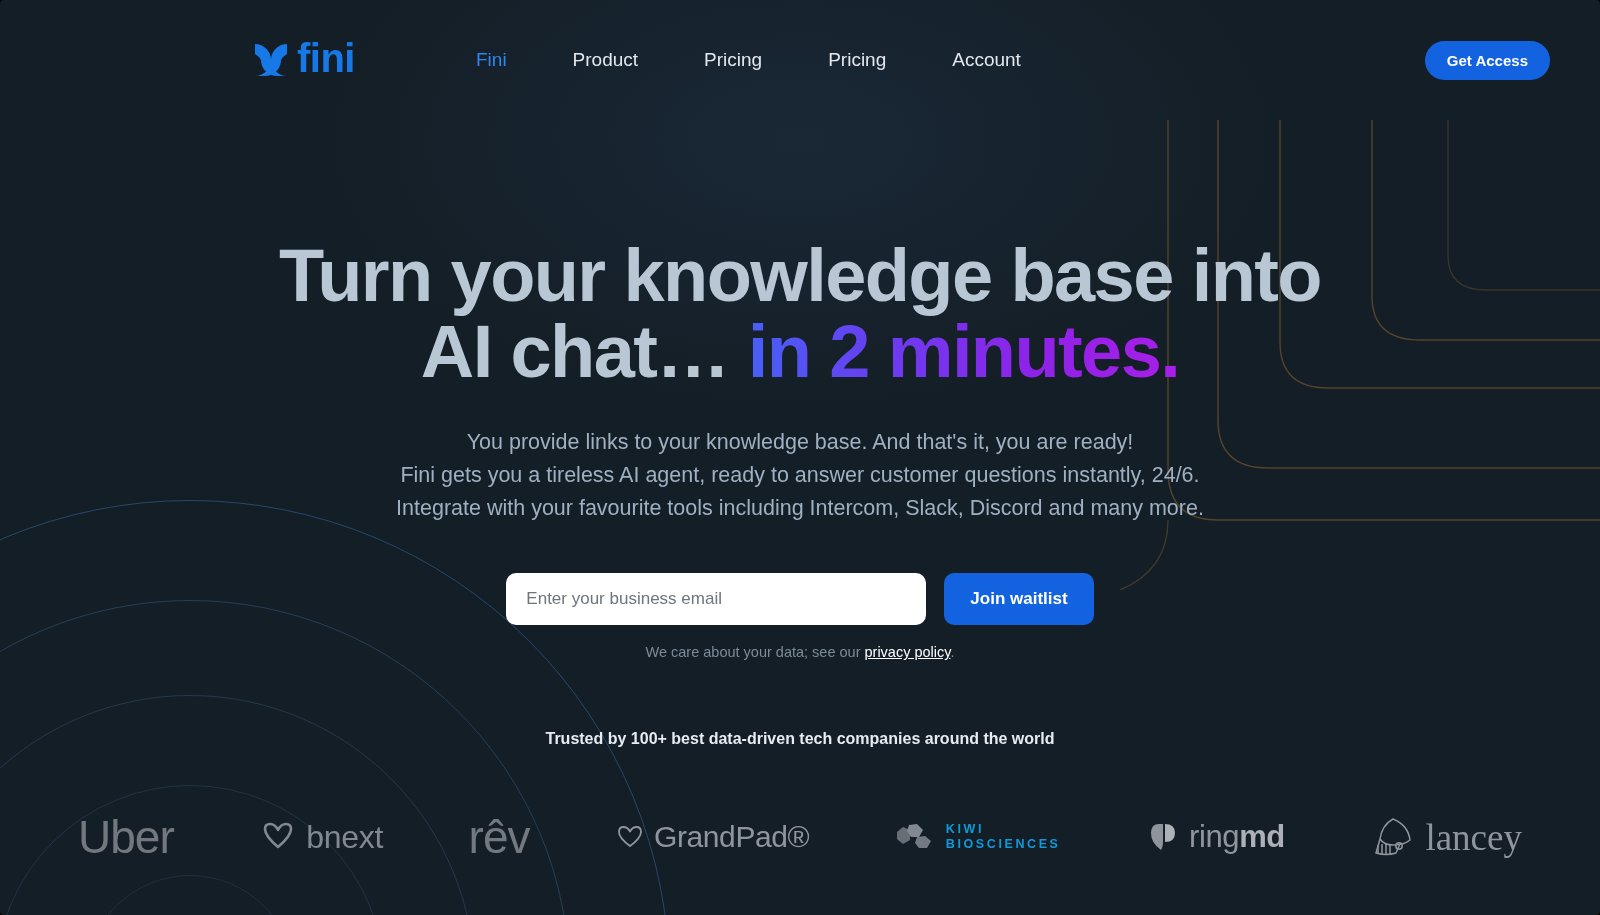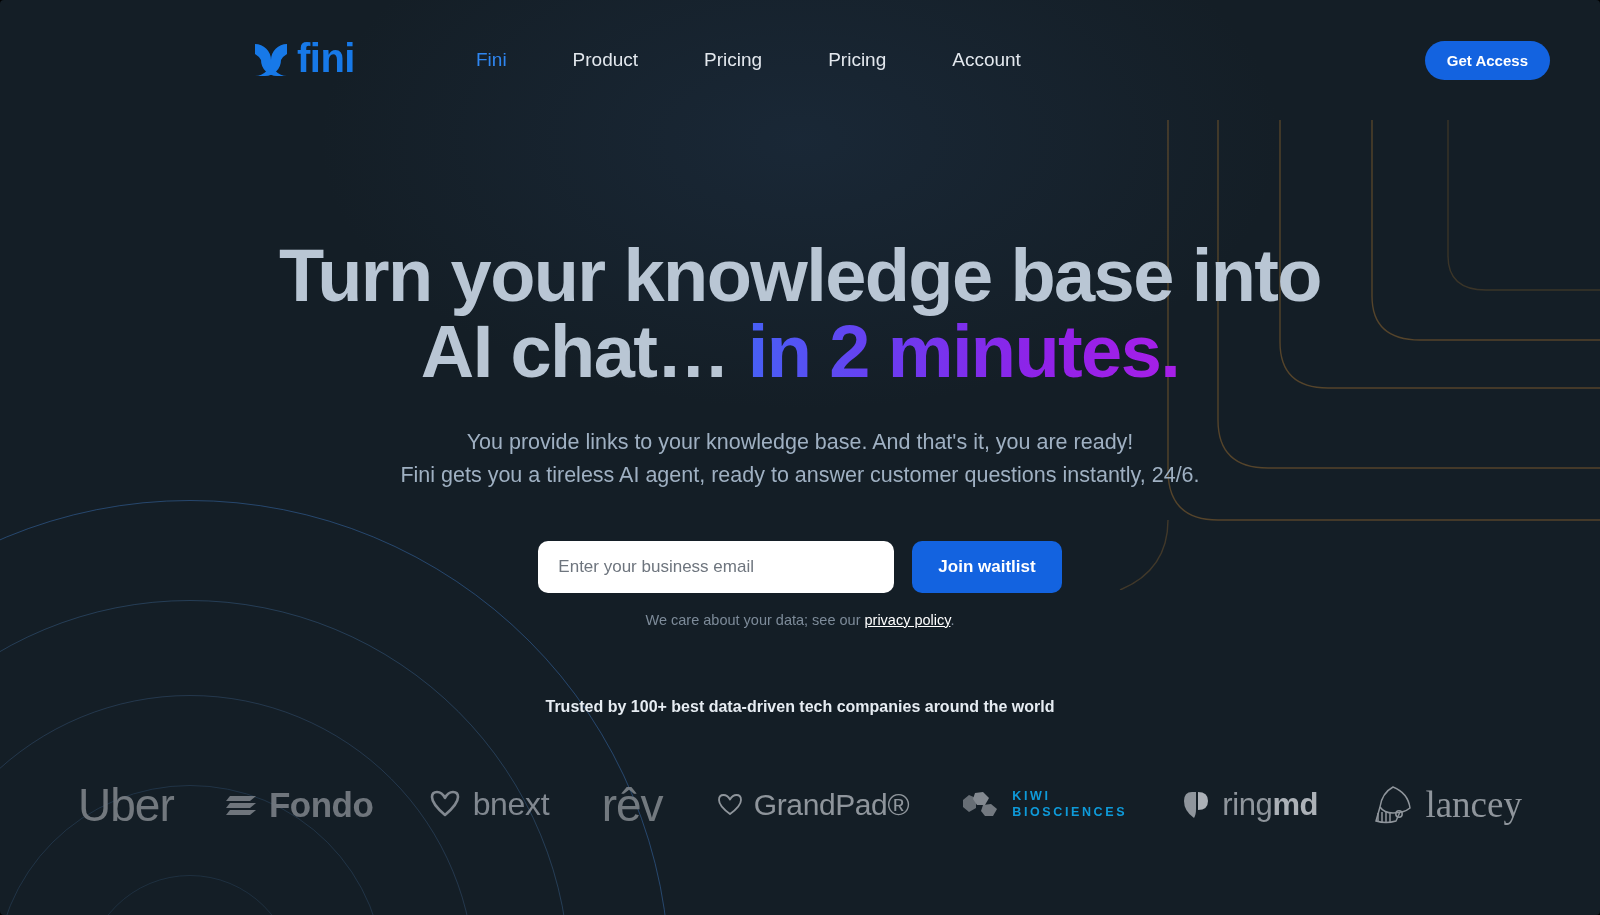--- a/index.html
+++ b/index.html
@@ -48,21 +48,21 @@
   main{position:relative; z-index:5; text-align:center;}
   h1{margin-top:118px; font-size:74px; line-height:1.03; font-weight:700;
      color:#b9c6d4; letter-spacing:-1.6px;}
   h1 .grad{
     background:linear-gradient(90deg,#4760f5 0%,#6b3cf0 32%,#9022e8 68%,#a81fe8 100%);
     -webkit-background-clip:text; background-clip:text; color:transparent;
   }
   .sub{margin-top:36px; font-size:21.5px; line-height:1.52; color:#9fb0c2; font-weight:400;}
 
   .form{margin-top:49px; display:flex; justify-content:center; align-items:center; gap:18px;}
-  .email{width:356px; height:52px; border-radius:10px; border:none; background:#fff;
+  .email{width:420px; height:52px; border-radius:10px; border:none; background:#fff;
          font-size:17px; color:#111; padding:0 20px; font-family:inherit; outline:none;}
   .email::placeholder{color:#6e757e;}
   .btn-join{height:52px; background:#1363e0; color:#fff; border:none; border-radius:10px;
             font-size:17px; font-weight:700; padding:0 26px; cursor:pointer; font-family:inherit;}
   .privacy{margin-top:19px; font-size:14.5px; color:#7d8b99;}
   .privacy a{color:#ffffff; text-decoration:underline;}
 
   .trusted{margin-top:70px; font-size:16px; font-weight:700; color:#e6ecf2;}
 
   
@@ -130,50 +130,41 @@
 
   <main>
     <h1>
       <span>Turn your knowledge base into</span><br>
       <span>AI chat… </span><span class="grad">in 2 minutes.</span>
     </h1>
 
     <p class="sub">
       <span>You provide links to your knowledge base. And that's it, you are ready!</span><br>
       <span>Fini gets you a tireless AI agent, ready to answer customer questions instantly, 24/6.</span><br>
+      <span>Integrate with your favourite tools including Intercom, Slack, Discord and many more.</span>
     </p>
 
     <div class="form">
       <input class="email" type="email" placeholder="Enter your business email" style="">
       <button class="btn-join">Join waitlist</button>
     </div>
 
     <div class="privacy">
       <span>We care about your data; see our </span><a href="#">privacy policy</a><span>.</span>
     </div>
 
     <div class="trusted">Trusted by 100+ best data-driven tech companies around the world</div>
   </main>
 
   <div class="strip">
 
     <div class="brand">
       <span class="b-uber">Uber</span>
     </div>
 
-    <div class="brand">
-      <svg width="34" height="30" viewBox="0 0 34 30">
-        <g fill="#777d84">
-            <path d="M4 6 L30 6 L24 11 L0 11 Z"></path>
-            <path d="M4 13 L30 13 L24 18 L0 18 Z"></path>
-            <path d="M4 20 L30 20 L24 25 L0 25 Z"></path>
-          </g>
-      </svg>
-      <span class="b-fondo">Fondo</span>
-    </div>
 
     <div class="brand">
       <svg width="38" height="30" viewBox="0 0 38 30">
         <path d="M6 7 Q6 2 11 2 Q16 2 19 8 Q22 2 27 2 Q32 2 32 7 Q32 14 19 25 Q6 14 6 7 Z" fill="none" stroke="#8b9199" stroke-width="2.6" stroke-linejoin="round"></path>
       </svg>
       <span class="b-bnext">bnext</span>
     </div>
 
     <div class="brand">
       <span class="b-rev">rêv</span>

